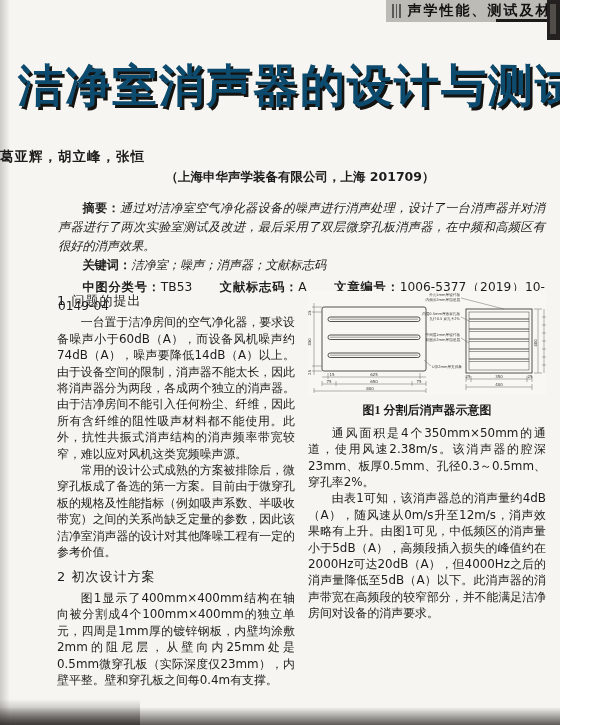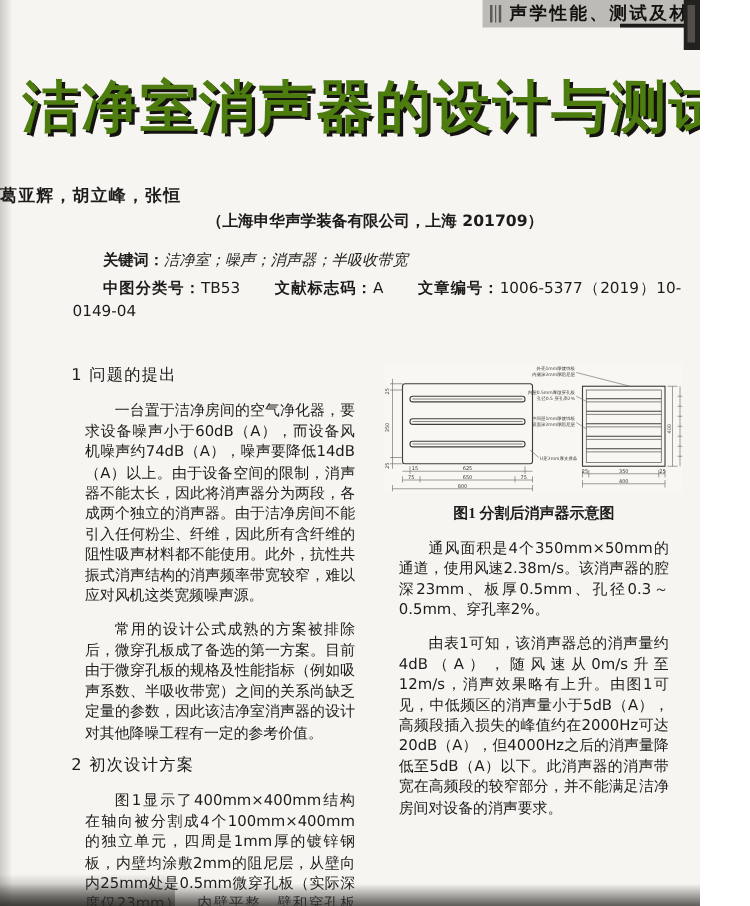--- a/index.html
+++ b/index.html
@@ -20,40 +20,40 @@
     background:#bdbbb6;display:flex;align-items:center;}
   .header-rules{display:flex;gap:2px;margin:0 7px 0 6px;}
   .header-rules i{display:block;width:1.5px;height:14px;background:#5c5a56;}
   .header-title{font-weight:bold;font-size:14px;letter-spacing:2px;color:#131210;white-space:nowrap;}
   .header-underline{position:absolute;right:12px;top:19px;width:52px;height:3px;background:#1d1b19;}
   .corner-tab{position:absolute;right:0;top:0;width:13px;height:40px;background:#23211f;}
   .corner-tab:after{content:"";position:absolute;left:3px;top:4px;width:6px;height:30px;background:rgba(220,215,205,0.25);}
   
   .main-title{
     position:absolute;left:0;top:56px;width:600px;text-align:center;
-    font-size:45px;font-weight:900;color:#4d7c0f;letter-spacing:2px;
+    font-size:45px;font-weight:900;color:#0c4a6e;letter-spacing:2px;
     text-shadow:2.5px 2.5px 0 #151310;
   }
   .authors{position:absolute;left:0;top:148px;width:600px;text-align:left;
     font-size:13.5px;font-weight:bold;letter-spacing:1px;}
   .affiliation{position:absolute;left:0;top:169px;width:600px;text-align:center;
     font-size:12.5px;font-weight:bold;}
   
   .meta{position:absolute;left:58px;top:199px;width:487px;font-size:12.2px;line-height:19px;text-align:justify;}
   .meta p{margin:0;text-indent:2em;}
   .meta .lbl{font-weight:bold;font-style:normal;}
   .kai{font-style:italic;}
   .clc-line{margin-top:3px !important;}
   .clc-line .gap{display:inline-block;width:2.2em;}
   
   .body-cols{position:absolute;left:57px;top:291px;width:489px;}
   .col{position:absolute;top:0;width:238px;font-size:11.9px;line-height:16.4px;text-align:justify;}
   .col-left{left:0;}
   .col-right{left:251px;}
-  .col p{margin:11px;text-indent:2em;}
+  .col p{margin:0;text-indent:2em;}
   .sec-h{font-weight:normal;font-size:13px;margin:2px 0 5px 0;letter-spacing:1px;}
   .sec-h2{margin-top:8px;}
   
   .figure-wrap{margin-bottom:4px;}
   .fig-caption{text-align:center;font-weight:bold;font-size:12px;margin:3px 0 6px 0;text-indent:0 !important;font-family:Liberation Serif, serif;}
   svg text{font-family:"DejaVu Sans",sans-serif;fill:#3a3935;}
   .fig-box{background:#f8f7f3;}
 </style>
 </head>
 <body>
@@ -71,21 +71,22 @@
     <span class="header-title">声学性能、测试及材料</span>
   </div>
   <div class="header-underline"></div>
   <div class="corner-tab"></div>
 
   <div class="main-title">洁净室消声器的设计与测试</div>
   <div class="authors">葛亚辉，胡立峰，张恒</div>
   <div class="affiliation">（上海申华声学装备有限公司，上海 201709）</div>
 
   <div class="meta">
-    <p><span class="lbl">关键词：</span><span class="kai">洁净室；噪声；消声器；半吸收带宽</span></p>
+    <p><span class="lbl">摘要：</span><span class="kai">通过对洁净室空气净化器设备的噪声进行消声处理，设计了一台消声器并对消声器进行了两次实验室测试及改进，最后采用了双层微穿孔板消声器，在中频和高频区有很好的消声效果。</span></p>
+    <p><span class="lbl">关键词：</span><span class="kai">洁净室；噪声；消声器；文献标志码</span></p>
     <p class="clc-line"><span class="lbl">中图分类号：</span><span>TB53</span><span class="gap"></span><span class="lbl">文献标志码：</span><span>A</span><span class="gap"></span><span class="lbl">文章编号：</span><span>1006-5377（2019）10-0149-04</span></p>
   </div>
 
   <div class="body-cols">
 
     <div class="col col-left">
       <div class="sec-h">1  问题的提出</div>
       <p>一台置于洁净房间的空气净化器，要求设备噪声小于60dB（A），而设备风机噪声约74dB（A），噪声要降低14dB（A）以上。由于设备空间的限制，消声器不能太长，因此将消声器分为两段，各成两个独立的消声器。由于洁净房间不能引入任何粉尘、纤维，因此所有含纤维的阻性吸声材料都不能使用。此外，抗性共振式消声结构的消声频率带宽较窄，难以应对风机这类宽频噪声源。</p>
       <p>常用的设计公式成熟的方案被排除后，微穿孔板成了备选的第一方案。目前由于微穿孔板的规格及性能指标（例如吸声系数、半吸收带宽）之间的关系尚缺乏定量的参数，因此该洁净室消声器的设计对其他降噪工程有一定的参考价值。</p>
       <div class="sec-h sec-h2">2  初次设计方案</div>

